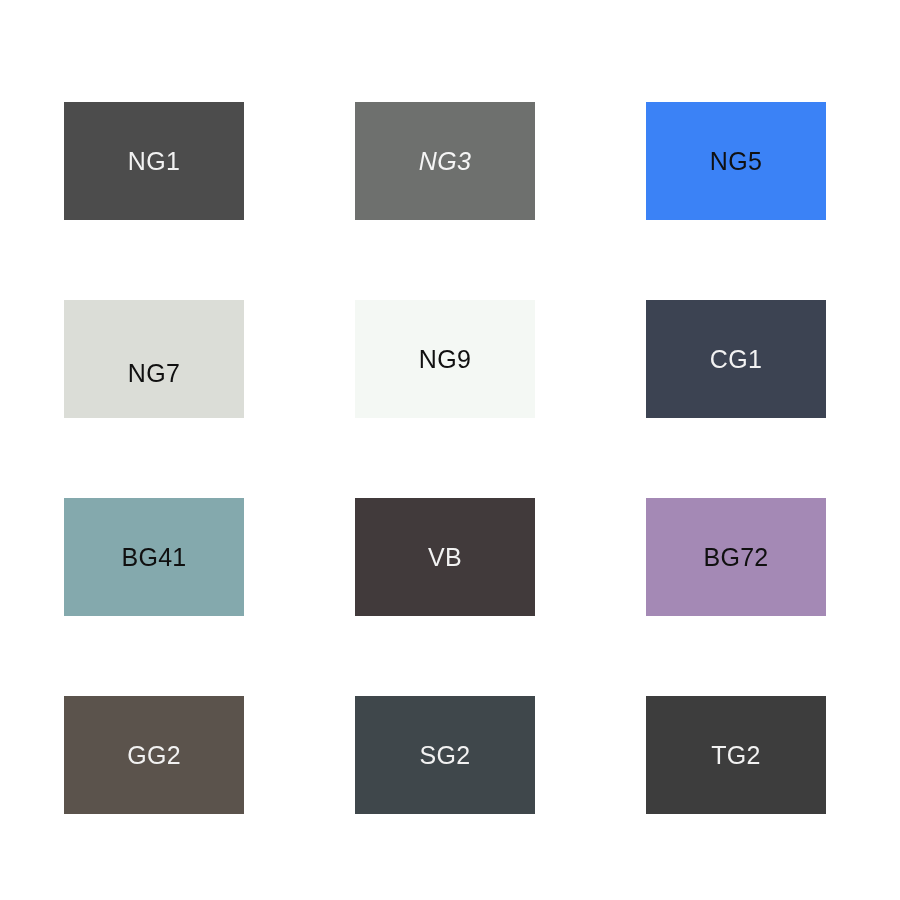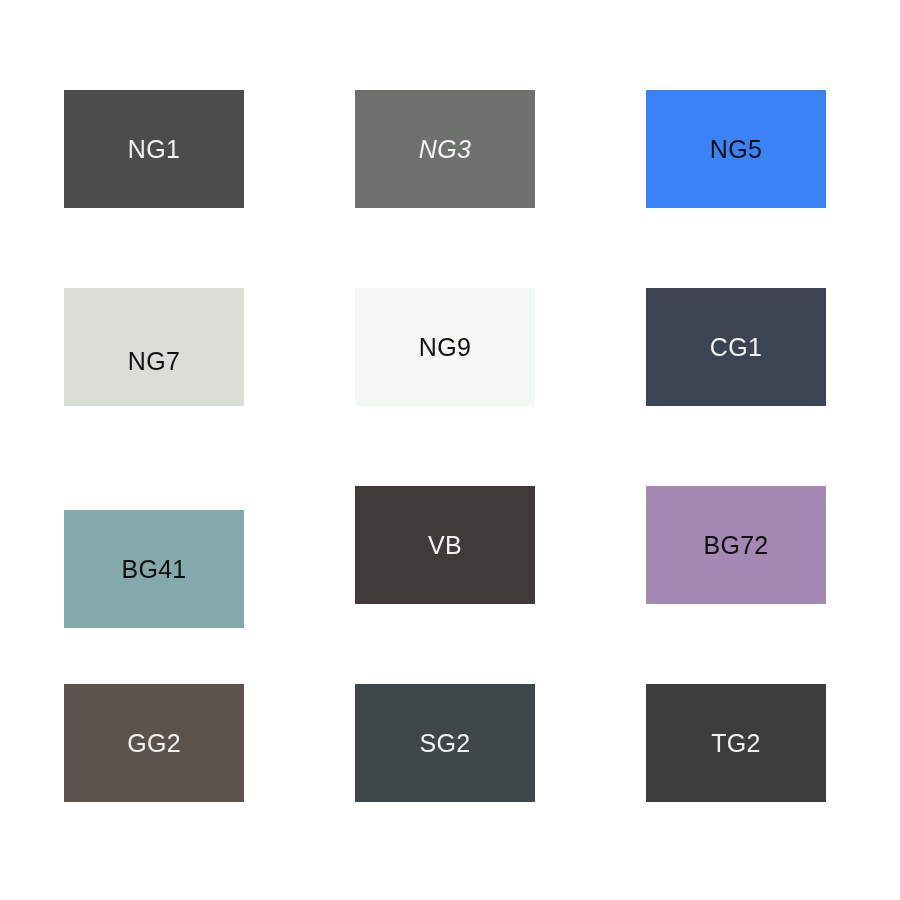--- a/index.html
+++ b/index.html
@@ -19,21 +19,21 @@
     position: relative;
     width: 900px;
     height: 900px;
     background: #ffffff;
     box-sizing: border-box;
   }
 
   .swatch-grid {
     position: absolute;
     left: 64px;
-    top: 90px;
+    top: 102px;
     width: 772px;
     height: 712px;
     display: grid;
     grid-template-columns: 180px 180px 180px;
     grid-template-rows: 118px 118px 118px 118px;
     column-gap: 111px;
     row-gap: 80px;
   }
 
   .swatch-cell {
@@ -73,21 +73,21 @@
       </div>
       <div class="swatch-cell" style="background-color: rgb(219, 221, 215);">
         <span class="swatch-label" style="color: rgb(16, 16, 16); margin-top: 28px;">NG7</span>
       </div>
       <div class="swatch-cell" style="background-color: rgb(244, 248, 244);">
         <span class="swatch-label" style="color: rgb(16, 16, 16);">NG9</span>
       </div>
       <div class="swatch-cell" style="background-color: rgb(60, 67, 82);">
         <span class="swatch-label" style="color: rgb(242, 242, 242);">CG1</span>
       </div>
-      <div class="swatch-cell" style="background-color: rgb(132, 169, 173); margin-top: 24px;">
+      <div class="swatch-cell" style="background-color: rgb(132, 169, 173);">
         <span class="swatch-label" style="color: rgb(16, 16, 16);">BG41</span>
       </div>
       <div class="swatch-cell" style="background-color: rgb(65, 58, 59);">
         <span class="swatch-label" style="color: rgb(242, 242, 242);">VB</span>
       </div>
       <div class="swatch-cell" style="background-color: rgb(164, 137, 181);">
         <span class="swatch-label" style="color: rgb(16, 16, 16);">BG72</span>
       </div>
       <div class="swatch-cell" style="background-color: rgb(91, 83, 76);">
         <span class="swatch-label" style="color: rgb(242, 242, 242);">GG2</span>

